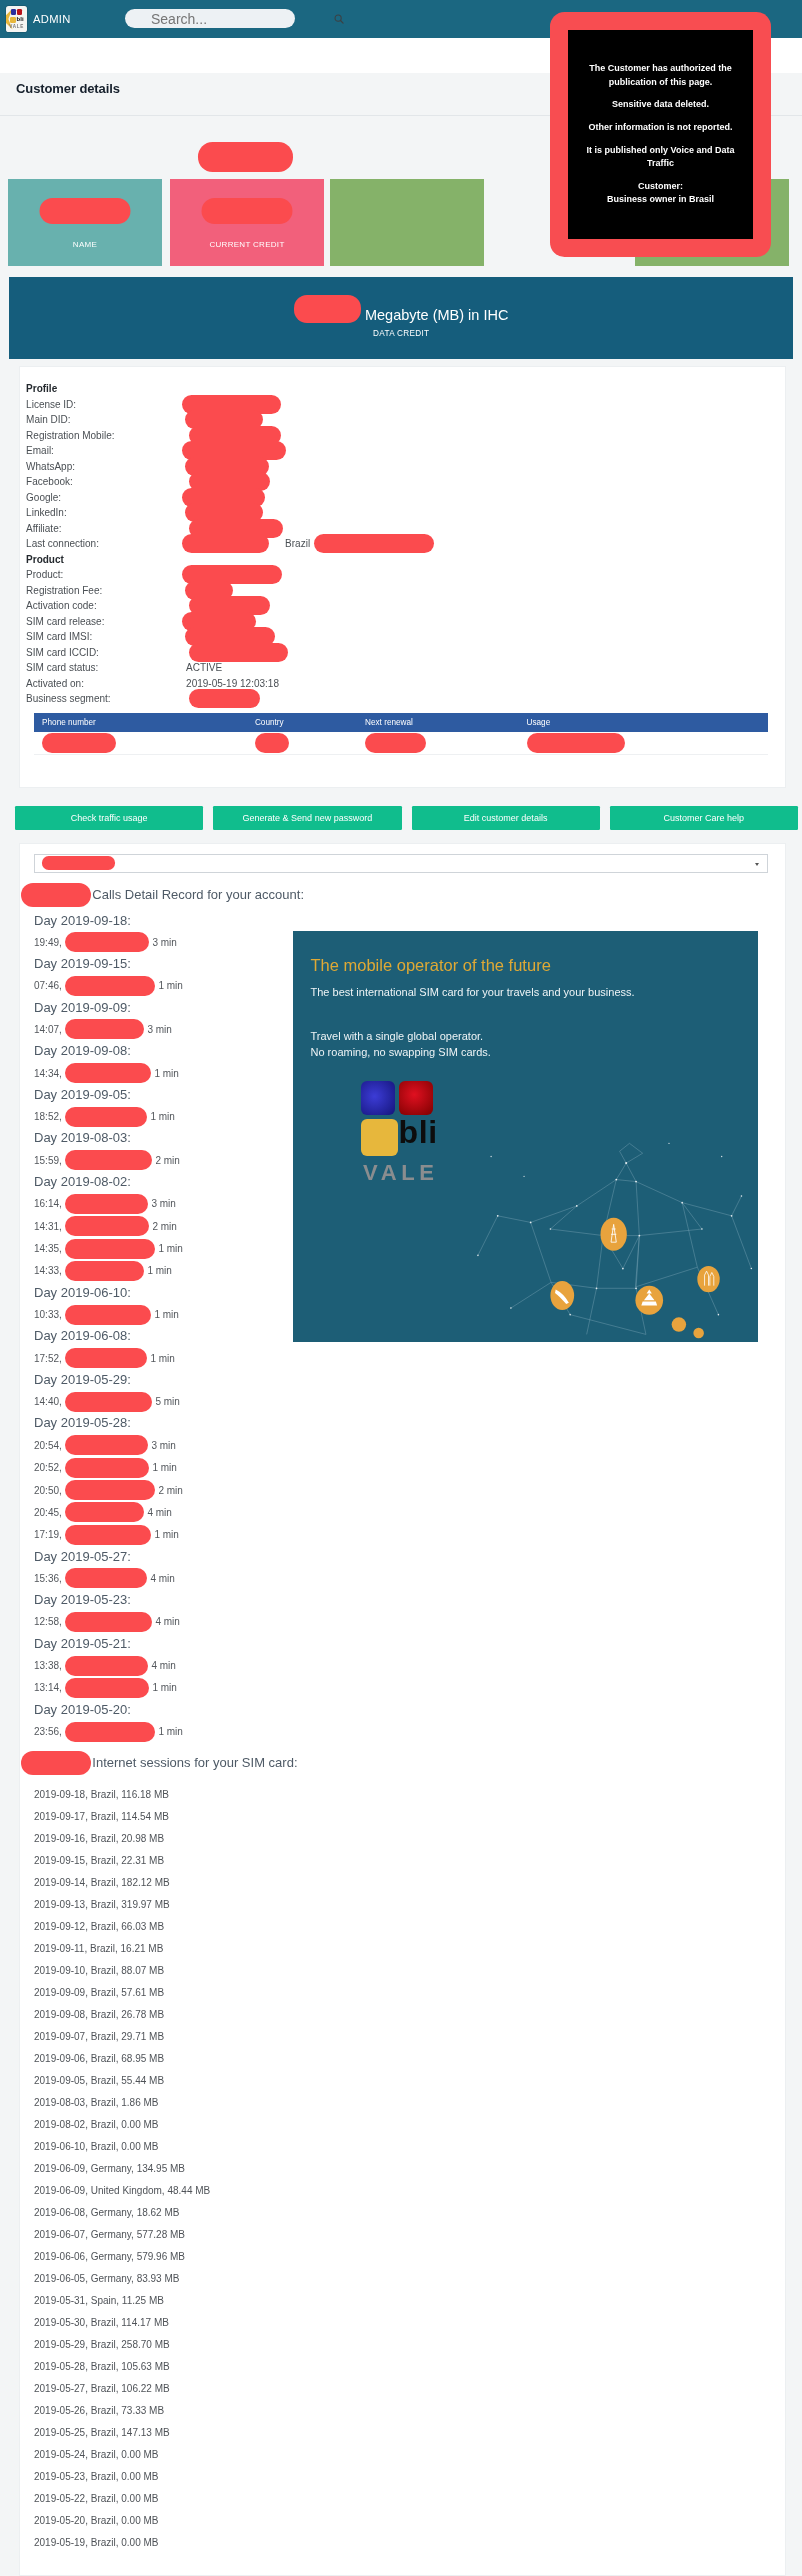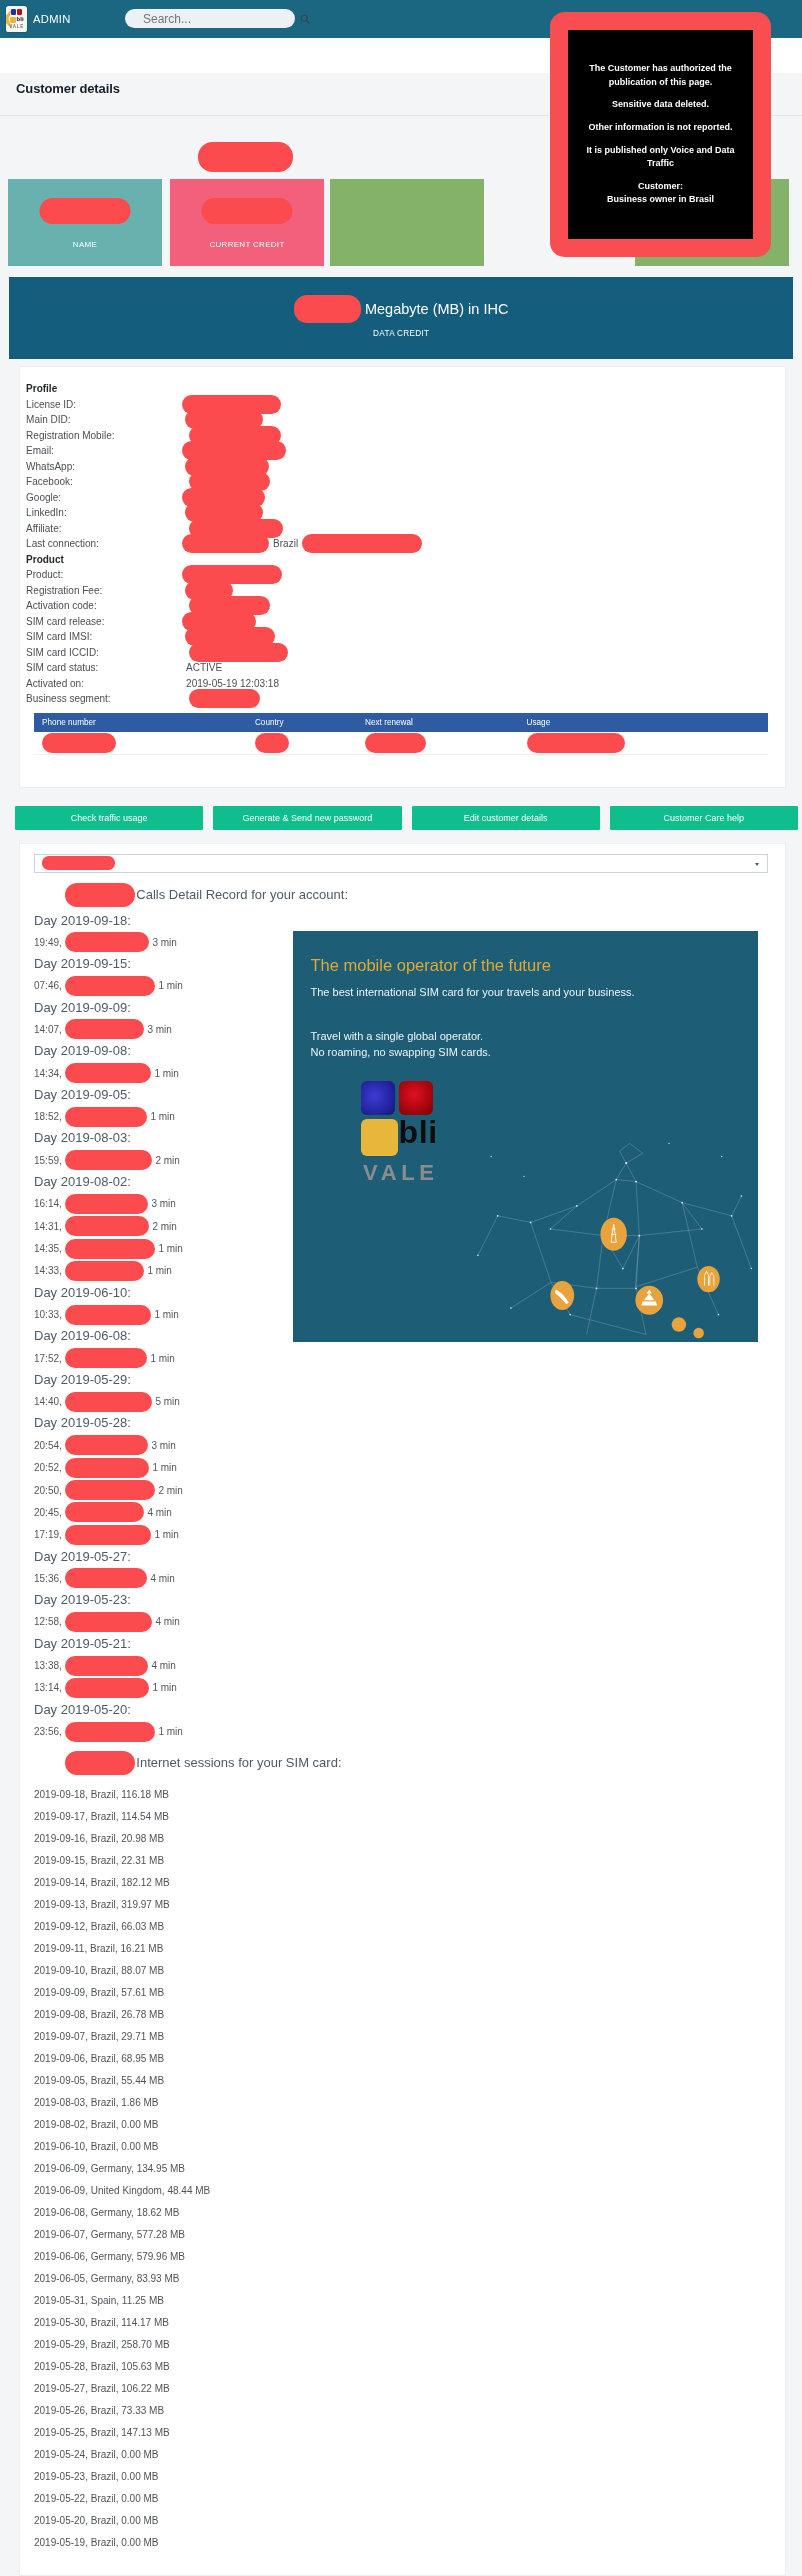--- a/index.html
+++ b/index.html
@@ -15,22 +15,22 @@
         clip-path:polygon(100% 0,0 50%,100% 100%,60% 50%);}
   .logo .sq{position:absolute;width:5.3px;height:5.3px;border-radius:1.3px;}
   .sq.b{background:#2b2f9e;left:4.6px;top:3.3px;}
   .sq.r{background:#b9121b;left:11.2px;top:3.3px;}
   .sq.y{background:#e7b73c;left:4px;top:10.6px;width:6px;height:6px;}
   .logo .bli{position:absolute;left:10.6px;top:10px;font-size:6px;font-weight:bold;color:#111;}
   .logo .vale{position:absolute;left:3.3px;top:18px;font-size:4.6px;font-weight:bold;color:#777;letter-spacing:0.7px;}
   .admin{color:#fff;font-size:11.2px;letter-spacing:0.3px;margin-left:6px;}
   .search{position:absolute;left:125px;top:9.2px;width:170px;height:19px;background:#edf1f4;
           border-radius:10px;display:flex;align-items:center;}
-  .search input{border:none;background:transparent;outline:none;flex:1;margin-left:16px;
-          font-size:12px;color:#333;font-family:"Liberation Sans",sans-serif;}
+  .search input{border:none;background:transparent;outline:none;flex:1;margin-left:24px;
+          font-size:14px;color:#333;font-family:"Liberation Sans",sans-serif;}
   .search .sicon{margin-right:8px;line-height:0;}
 
   .whiteband{position:absolute;top:38px;left:0;width:802px;height:35px;background:#fff;}
 
   
   .page-title{position:absolute;top:81px;left:16px;font-size:13px;font-weight:800;
               color:#16202c;letter-spacing:-0.1px;}
   .divider{position:absolute;top:115px;left:0;width:802px;height:0.7px;background:#e2e6e9;}
 
   
@@ -49,21 +49,21 @@
   
   .cards{position:absolute;top:179px;left:0;width:802px;height:87px;}
   .card{position:absolute;top:0;height:87px;width:154px;}
   .card .cscrib{position:absolute;top:18.5px;left:50%;transform:translateX(-50%);
         width:91px;height:26px;border-radius:13px;background:#fb4b4e;}
   .card .clabel{position:absolute;bottom:17px;width:100%;text-align:center;color:#fff;
         font-size:8px;letter-spacing:0.3px;}
 
   
   .banner{position:absolute;top:277px;left:9.2px;width:784px;height:82px;background:#155d7c;}
-  .banner-row{display:flex;align-items:center;justify-content:center;margin-top:18px;}
+  .banner-row{display:flex;align-items:flex-end;justify-content:center;margin-top:18px;}
   .banner-scrib{width:67px;height:28px;border-radius:13px;margin-right:4px;}
   .banner-title{color:#fff;font-size:14.5px;}
   .banner-sub{text-align:center;color:#fff;font-size:8.2px;letter-spacing:0.3px;margin-top:6px;}
 
   
   .panel{position:absolute;left:18.5px;width:767px;background:#fff;border:0.7px solid #eceff1;box-sizing:border-box;}
   .panel1{top:366px;height:422px;padding:14px 0 0 6.6px;}
   .panel2{top:843px;height:1733px;padding:10px 0 0 14.5px;}
 
   .sec-title{font-size:10px;font-weight:bold;color:#24292e;height:15.5px;display:flex;align-items:center;}
@@ -86,21 +86,21 @@
         font-size:9px;font-family:"Liberation Sans",sans-serif;cursor:pointer;}
 
   
   .selbox{width:734px;height:18.5px;border:0.7px solid #cfd4d9;background:#fff;position:relative;
         display:flex;align-items:center;box-sizing:border-box;}
   .selbox .scrib{width:73px;height:14px;margin-left:6.6px;border-radius:6.6px;}
   .caret{position:absolute;right:8px;top:8px;width:0;height:0;
         border-left:2.6px solid transparent;border-right:2.6px solid transparent;border-top:3.3px solid #555;}
 
   
-  .big-head{margin:10px 0 0 -13px;display:flex;align-items:center;color:#4e5a66;font-size:13px;padding-left:44px;}
+  .big-head{margin:10px 0 0 -13px;display:flex;align-items:center;color:#4e5a66;font-size:13px;}
   .big-head .scrib{width:70px;height:24px;border-radius:12px;margin-right:1.3px;flex:none;}
   .cdr-list{margin-top:6px;}
   .day-date{font-size:13px;color:#4e5a66;height:16px;line-height:16px;margin-bottom:2.6px;}
   .day-block{margin-bottom:2.6px;}
   .call-row{height:22.4px;display:flex;align-items:center;font-size:10px;color:#53575c;}
   .call-row .scrib{height:20px;border-radius:10px;margin:0 3.3px;}
 
   
   .promo{position:absolute;left:273px;top:87px;width:465px;height:411px;background:#1d5e76;overflow:hidden;}
   .promo-title{color:#dfa935;font-size:16.5px;margin:25px 0 0 18px;}
@@ -236,21 +236,21 @@
       <div class="prow">
         <span class="plabel">Affiliate:</span>
         <span class="pval">
           <span class="scrib" style="width: 94px; margin-left: 6.6px;"></span>
         </span>
       </div>
       <div class="prow">
         <span class="plabel">Last connection:</span>
         <span class="pval">
           <span class="scrib" style="width: 87px; margin-left: 0px;"></span>
-          <span class="txt" style="margin-left: 4px;">Brazil</span>
+          <span class="txt" style="margin-left: 16px;">Brazil</span>
           <span class="scrib" style="width: 120px;"></span>
         </span>
       </div>
     </div>
   <div class="sec-title">Product</div>
   <div id="product-rows">
       <div class="prow">
         <span class="plabel">Product:</span>
         <span class="pval">
           <span class="scrib" style="width: 100px; margin-left: 0px;"></span>

